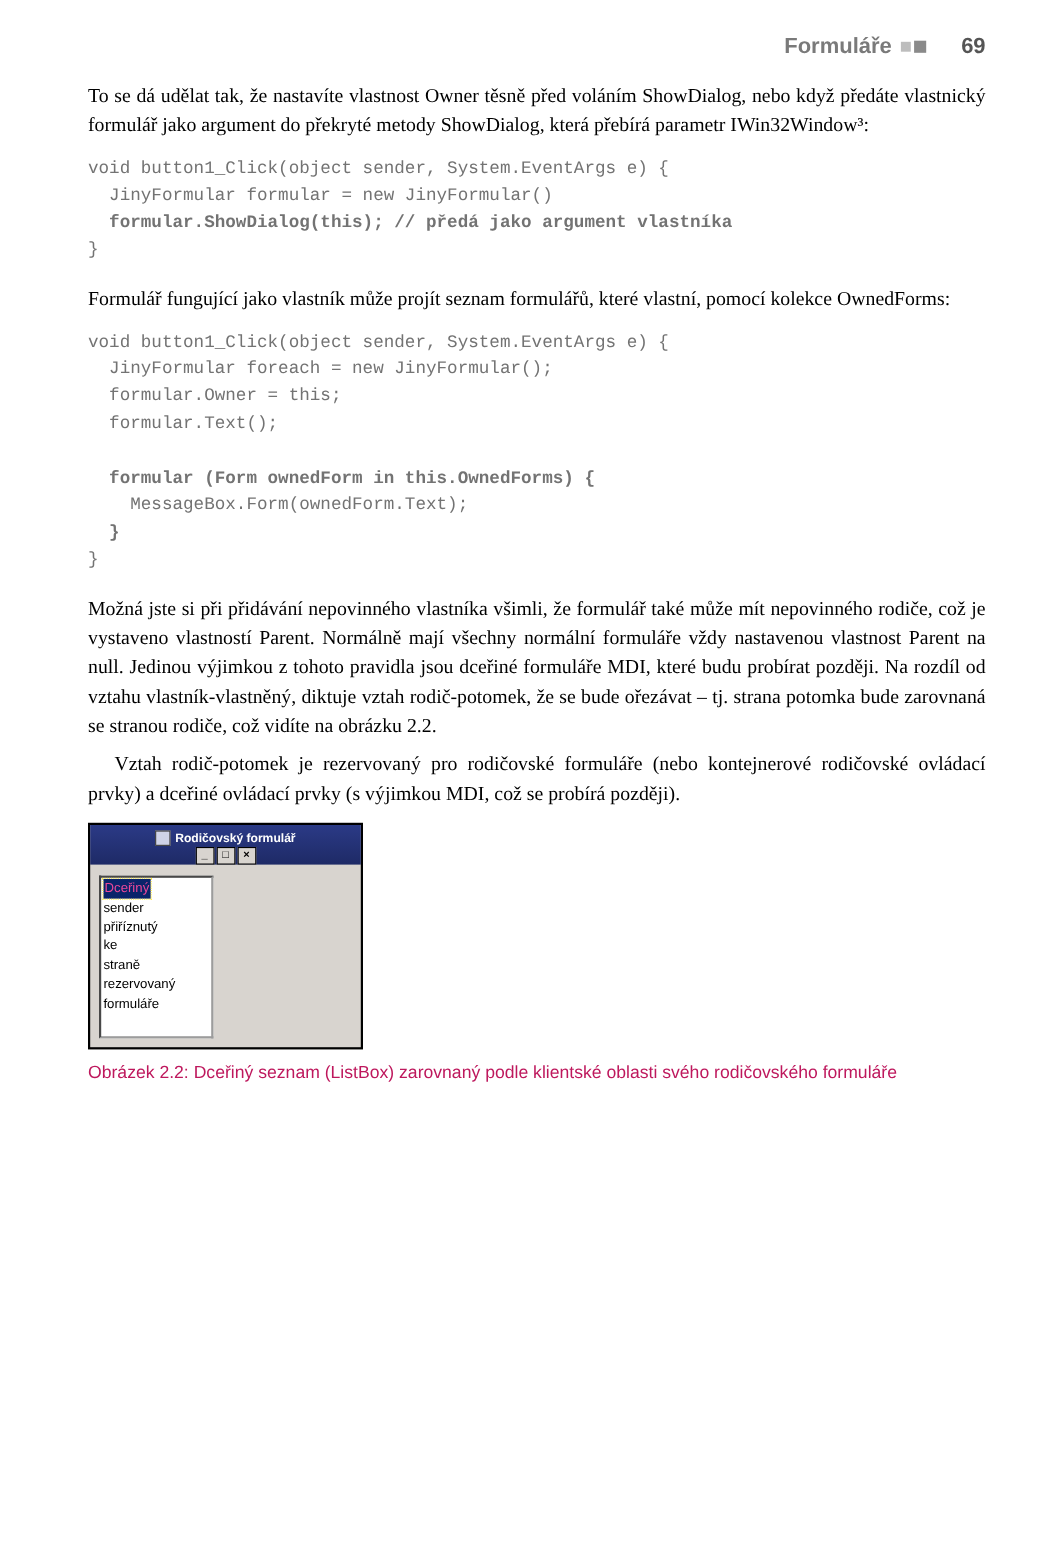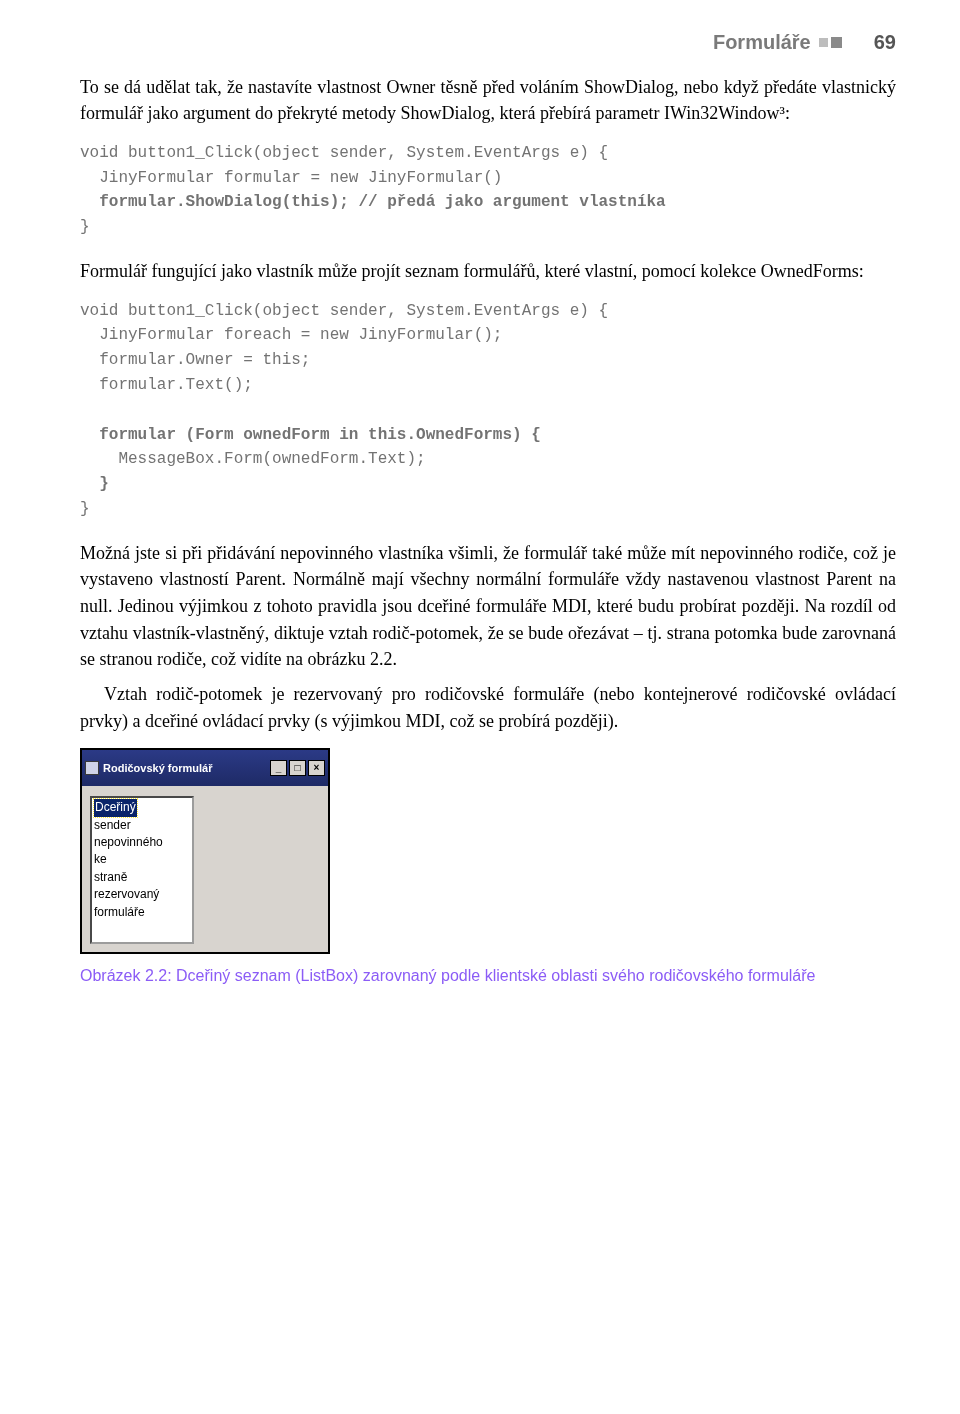--- a/index.html
+++ b/index.html
@@ -54,45 +54,46 @@
   .code b{font-weight:700}
   .win{
     width:246px;
     border:2px solid #000;
     background:#d8d4cf;
     margin:14px 0 10px 0;
     font-family:Tahoma, Arial, sans-serif;
     font-size:12px;
   }
   .win .title{
-    display:flex;align-items:center;justify-content:space-between;
+    display:flex;align-items:center;justify-content:flex-end;
     height:36px;
     background:linear-gradient(#2b3a86,#1e2a66);
     color:#fff;padding:0 3px 0 3px;
     font-weight:700;
     font-size:11px;
+    flex-direction:column;
   }
   .win .title .t-left{display:flex;align-items:center;gap:4px}
   .win .title .t-left .icn{width:12px;height:12px;background:#cfd3e8;border:1px solid #3a3a3a;display:inline-block}
   .win .title .t-right{display:flex;gap:2px}
   .win .title .btn{
     width:15px;height:14px;background:#d8d4cf;border:1px solid #000;
     display:inline-flex;align-items:center;justify-content:center;
     font-family:Arial, sans-serif;font-weight:700;font-size:10px;color:#000;cursor:default;
   }
   .win .client{padding:10px 8px 8px 8px}
   .win .list{
     width:96px;height:142px;background:#fff;border:2px inset #9c9c9c;
     font-size:12px;line-height:1.45;padding:1px 2px;
   }
-  .win .list .sel{background:#0a246a;color:#ffffff;outline:1px dotted #ffeb3b;display:block;padding:0 1px;width:fit-content}
+  .win .list .sel{background:#0a246a;color:#ec4899;outline:1px dotted #ffeb3b;display:block;padding:0 1px;width:fit-content}
   .cap{
     font-family:Arial, Helvetica, sans-serif;
     font-size:16px;
-    color:#8b5cf6;
+    color:#be185d;
     line-height:1.45;
     margin-top:10px;
     padding-left:0;
     text-indent:-90px;
     margin-left:90px;
     max-width:740px;
   }
 </style>
 </head>
 <body>
@@ -138,21 +139,21 @@
     <span class="t-right">
       <span class="btn">_</span>
       <span class="btn">□</span>
       <span class="btn">×</span>
     </span>
   </div>
   <div class="client">
     <div class="list">
       <span class="sel">Dceřiný</span>
       <div>sender</div>
-      <div>nepovinného</div>
+      <div>přiříznutý</div>
       <div>ke</div>
       <div>straně</div>
       <div>rezervovaný</div>
       <div>formuláře</div>
     </div>
   </div>
 </div>
 
 <div class="cap">Obrázek 2.2: Dceřiný seznam (ListBox) zarovnaný podle klientské oblasti svého rodičovského formuláře</div>
 

